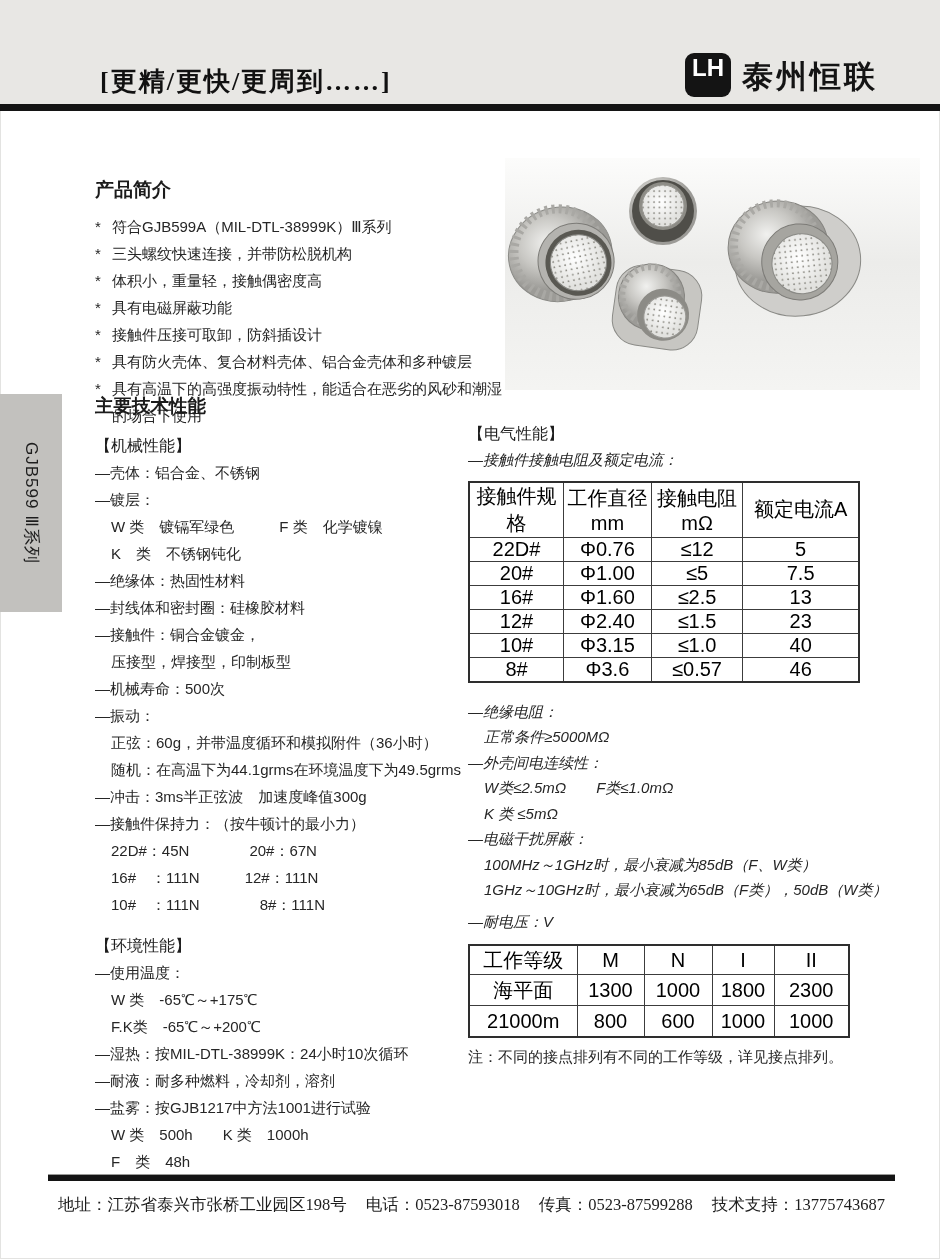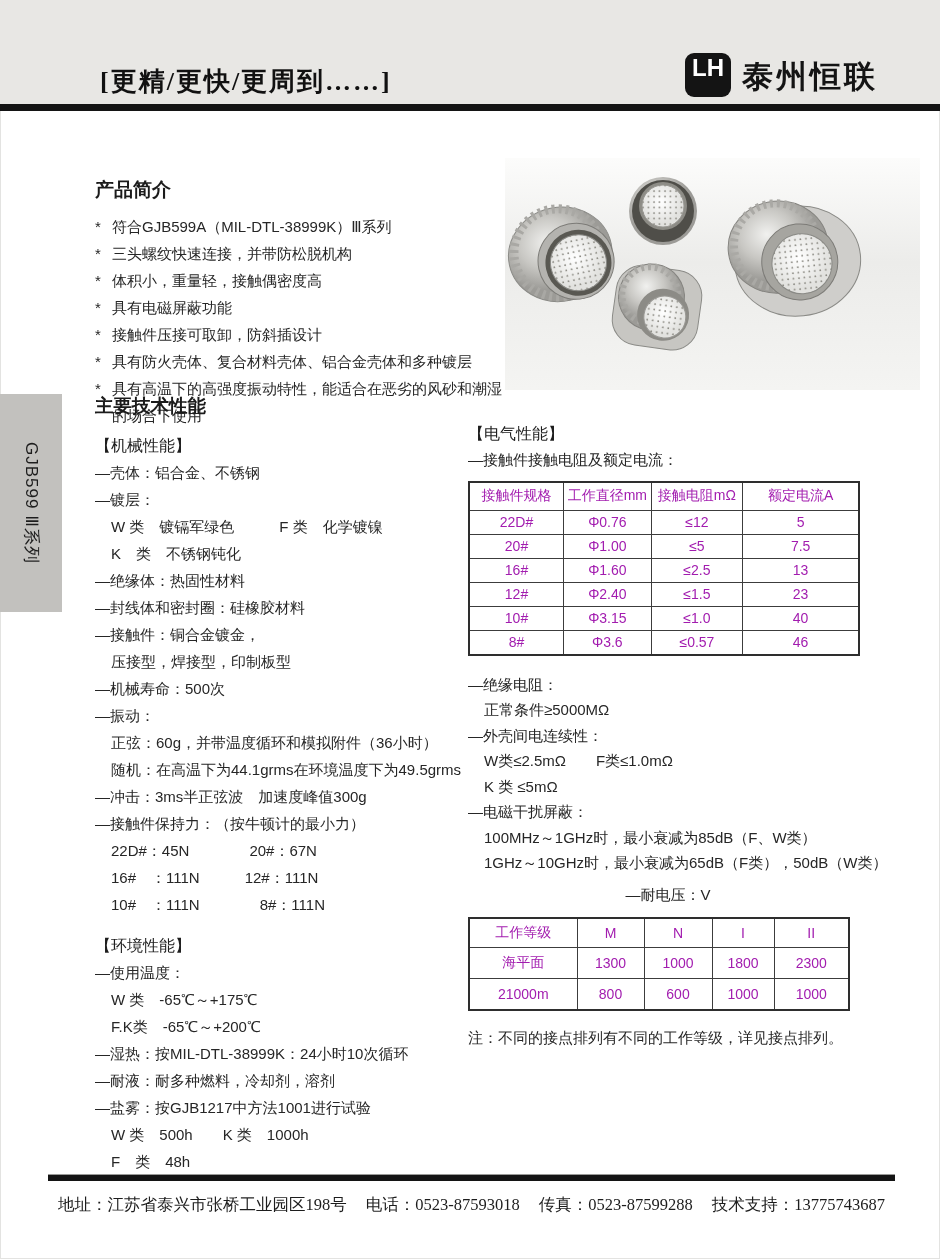--- a/index.html
+++ b/index.html
@@ -22,34 +22,34 @@
          background:linear-gradient(180deg,#fcfcfb 0%,#ececea 45%,#f4f4f2 100%);}
   
   .intro{position:absolute;left:95px;top:165px;width:410px;}
   .h1{font-size:19px;font-weight:bold;margin:12px 0 10px 0;color:#1b1b1b;}
   .bullet{display:flex;line-height:27px;font-size:15px;}
   .bullet .star{width:17px;flex:none;}
   .left-col{position:absolute;left:95px;top:393px;width:378px;}
   .h2{font-size:18.5px;font-weight:bold;margin:0 0 14px 0;color:#1b1b1b;}
   .sec-head{font-size:16px;line-height:27px;color:#1d1d1d;}
   .line{font-size:15px;line-height:27px;white-space:nowrap;}
-  .right-col .line{line-height:25.5px;}
+  .right-col .line{line-height:25.5px;font-style:italic;}
   .ind{padding-left:16px;}
   .env-gap{margin-top:14px;}
   .right-col{position:absolute;left:468px;top:420px;width:400px;}
   
-  table{border-collapse:collapse;font-size:14px;color:#a21caf;padding-left:48px;}
+  table{border-collapse:collapse;font-size:20px;color:#000000;padding-left:48px;}
   .tbl1{width:392px;margin:8px 0 16px 0;}
   .tbl2{width:382px;margin:10px 0 0 0;}
   th,td{border:1px solid #3c3c3c;text-align:center;font-weight:normal;padding:0;}
   .tbl1 th{height:27px;} .tbl1 td{height:23px;margin-top:46px;}
   .tbl2 th{height:28px;} .tbl2 td{height:30px;}
   table{border:2px solid #2e2e2e;}
-  .withstand{margin-top:6px;text-align:center;}
-  .note{margin-top:18px;font-size:15px;}
+  .withstand{margin-top:6px;}
+  .note{margin-top:10px;font-size:15px;}
   
   .footer-rule{position:absolute;left:48px;right:45px;top:1174px;height:7px;
                background:linear-gradient(180deg,#9a9a98 0 1px,#141414 1px 100%);}
   .footer-text{position:absolute;left:58px;top:1194px;right:40px;display:flex;gap:19px;
                font-family:"Liberation Serif","DejaVu Serif",serif;font-size:16.5px;color:#1d1d1d;white-space:nowrap;}
 </style>
 </head>
 <body>
 
 <div class="page">

